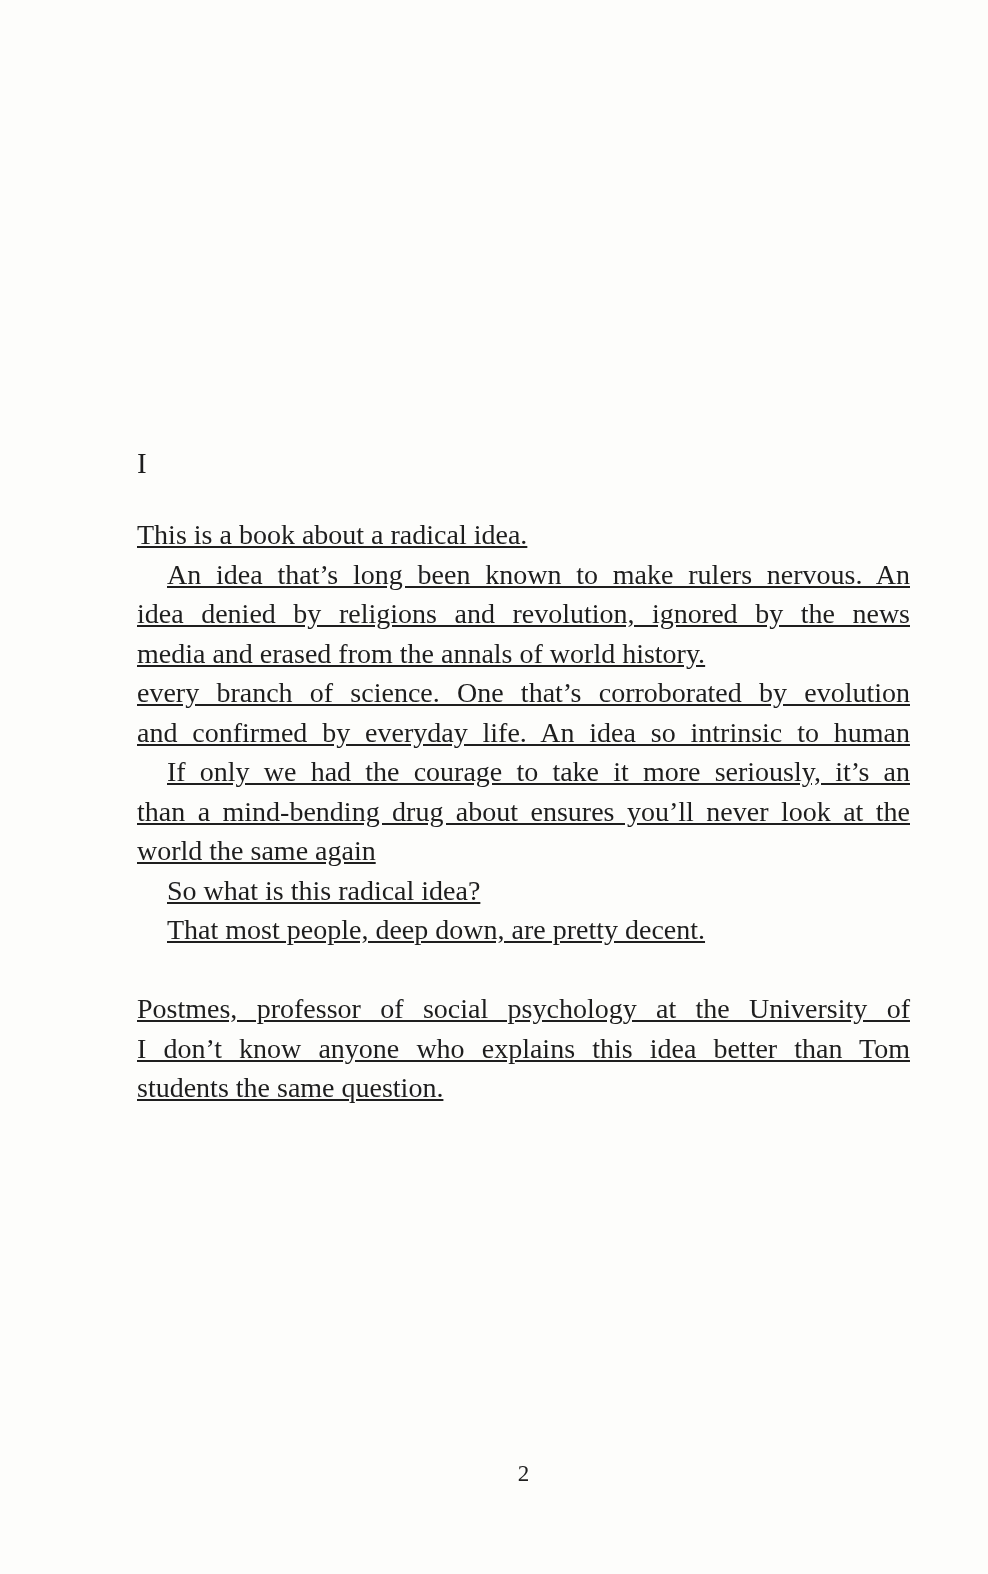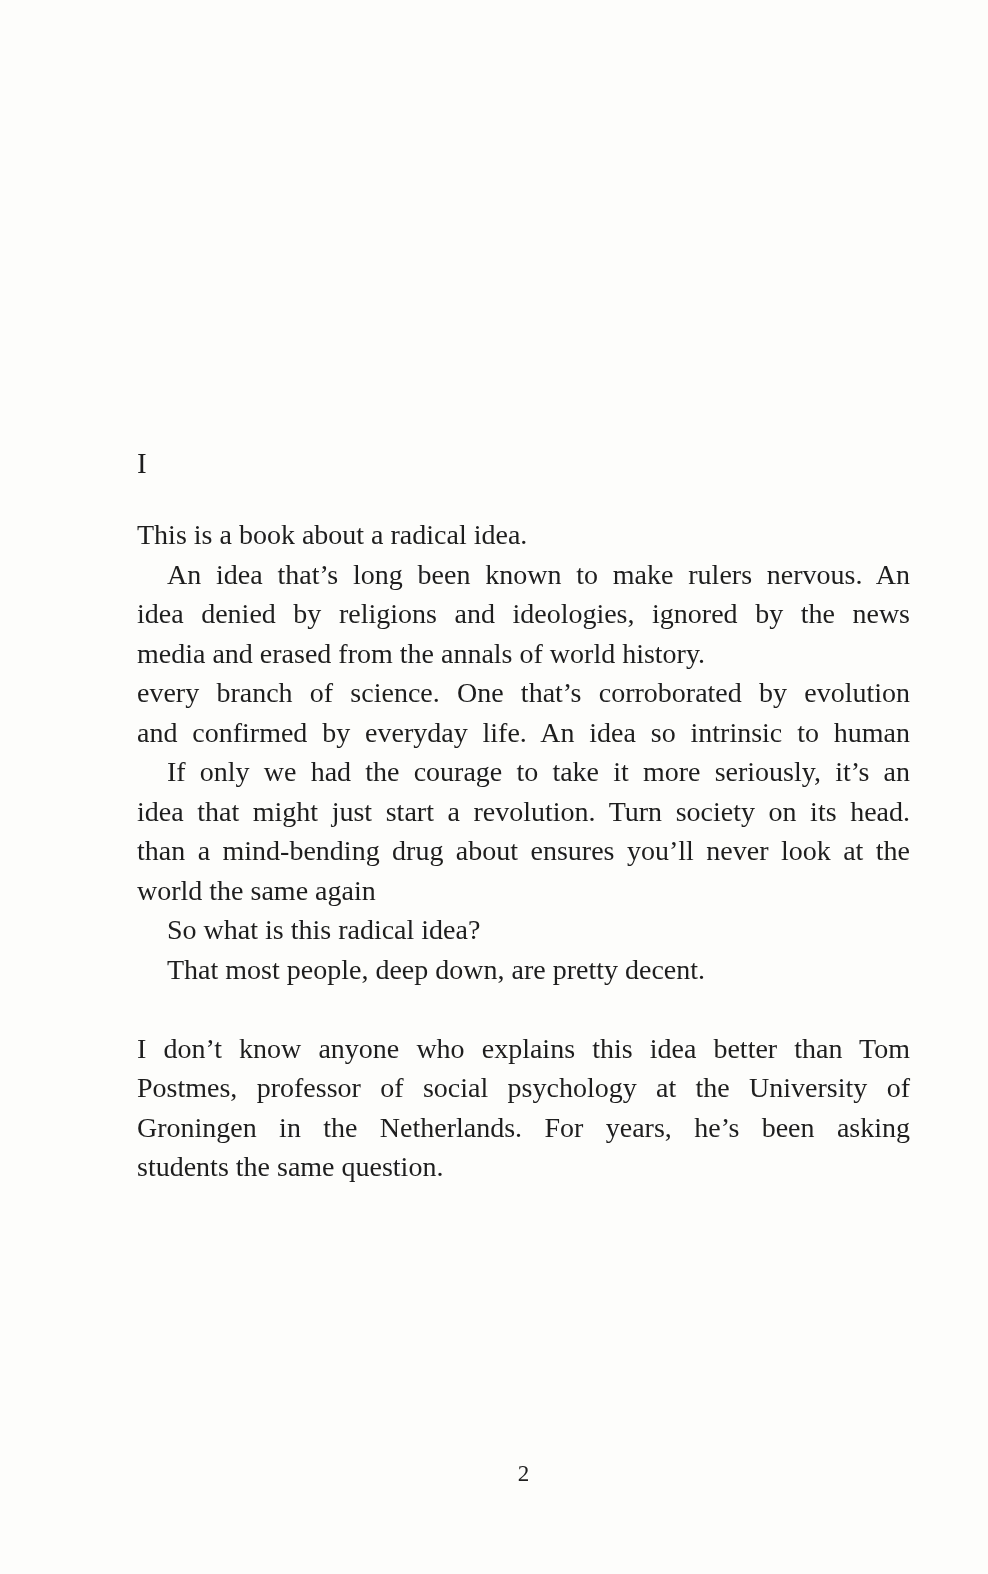--- a/index.html
+++ b/index.html
@@ -30,20 +30,21 @@
     top: 515px;
     width: 773px;
     font-size: 28px;
     line-height: 39.5px;
   }
   .paragraph { margin: 0; }
   .line {
     text-align: justify;
     text-align-last: left;
     white-space: normal;
+    text-decoration: underline;
   }
   .line.justified {
     text-align-last: justify;
   }
   .line.first-indent { padding-left: 30px; }
   .line.quote-indent { padding-left: 5px; }
   .quote-block {
     margin-left: 26px;
     width: 725px;
   }
@@ -63,43 +64,41 @@
 
 <div class="page" style="background: rgb(253, 253, 251); color: rgb(30, 30, 30);">
   <div class="chapter-numeral">I</div>
 
   <div class="text-block">
       <div class="paragraph">
         <div class="line">This is a book about a radical idea.</div>
       </div>
       <div class="paragraph">
         <div class="line justified first-indent">An idea that’s long been known to make rulers nervous. An</div>
-        <div class="line justified">idea denied by religions and ideologies, ignored by the news</div>
+        <div class="line justified">idea denied by religions and revolution, ignored by the news</div>
         <div class="line">media and erased from the annals of world history.</div>
       </div>
       <div class="paragraph">
         <div class="line justified">every branch of science. One that’s corroborated by evolution</div>
         <div class="line justified">and confirmed by everyday life. An idea so intrinsic to human</div>
       </div>
       <div class="paragraph">
         <div class="line justified first-indent">If only we had the courage to take it more seriously, it’s an</div>
-        <div class="line justified">idea that might just start a revolution. Turn society on its head.</div>
         <div class="line justified">than a mind-bending drug about ensures you’ll never look at the</div>
         <div class="line">world the same again</div>
       </div>
       <div class="paragraph">
         <div class="line first-indent">So what is this radical idea?</div>
       </div>
       <div class="paragraph">
         <div class="line first-indent">That most people, deep down, are pretty decent.</div>
       </div>
       <div class="section-gap"></div>
       <div class="paragraph">
+        <div class="line justified">Postmes, professor of social psychology at the University of</div>
         <div class="line justified">I don’t know anyone who explains this idea better than Tom</div>
-        <div class="line justified">Postmes, professor of social psychology at the University of</div>
-        <div class="line justified">Groningen in the Netherlands. For years, he’s been asking</div>
         <div class="line">students the same question.</div>
       </div>
       <div class="section-gap"></div>
     </div>
 
   <div class="page-number">2</div>
 </div>
 
 </body></html>

